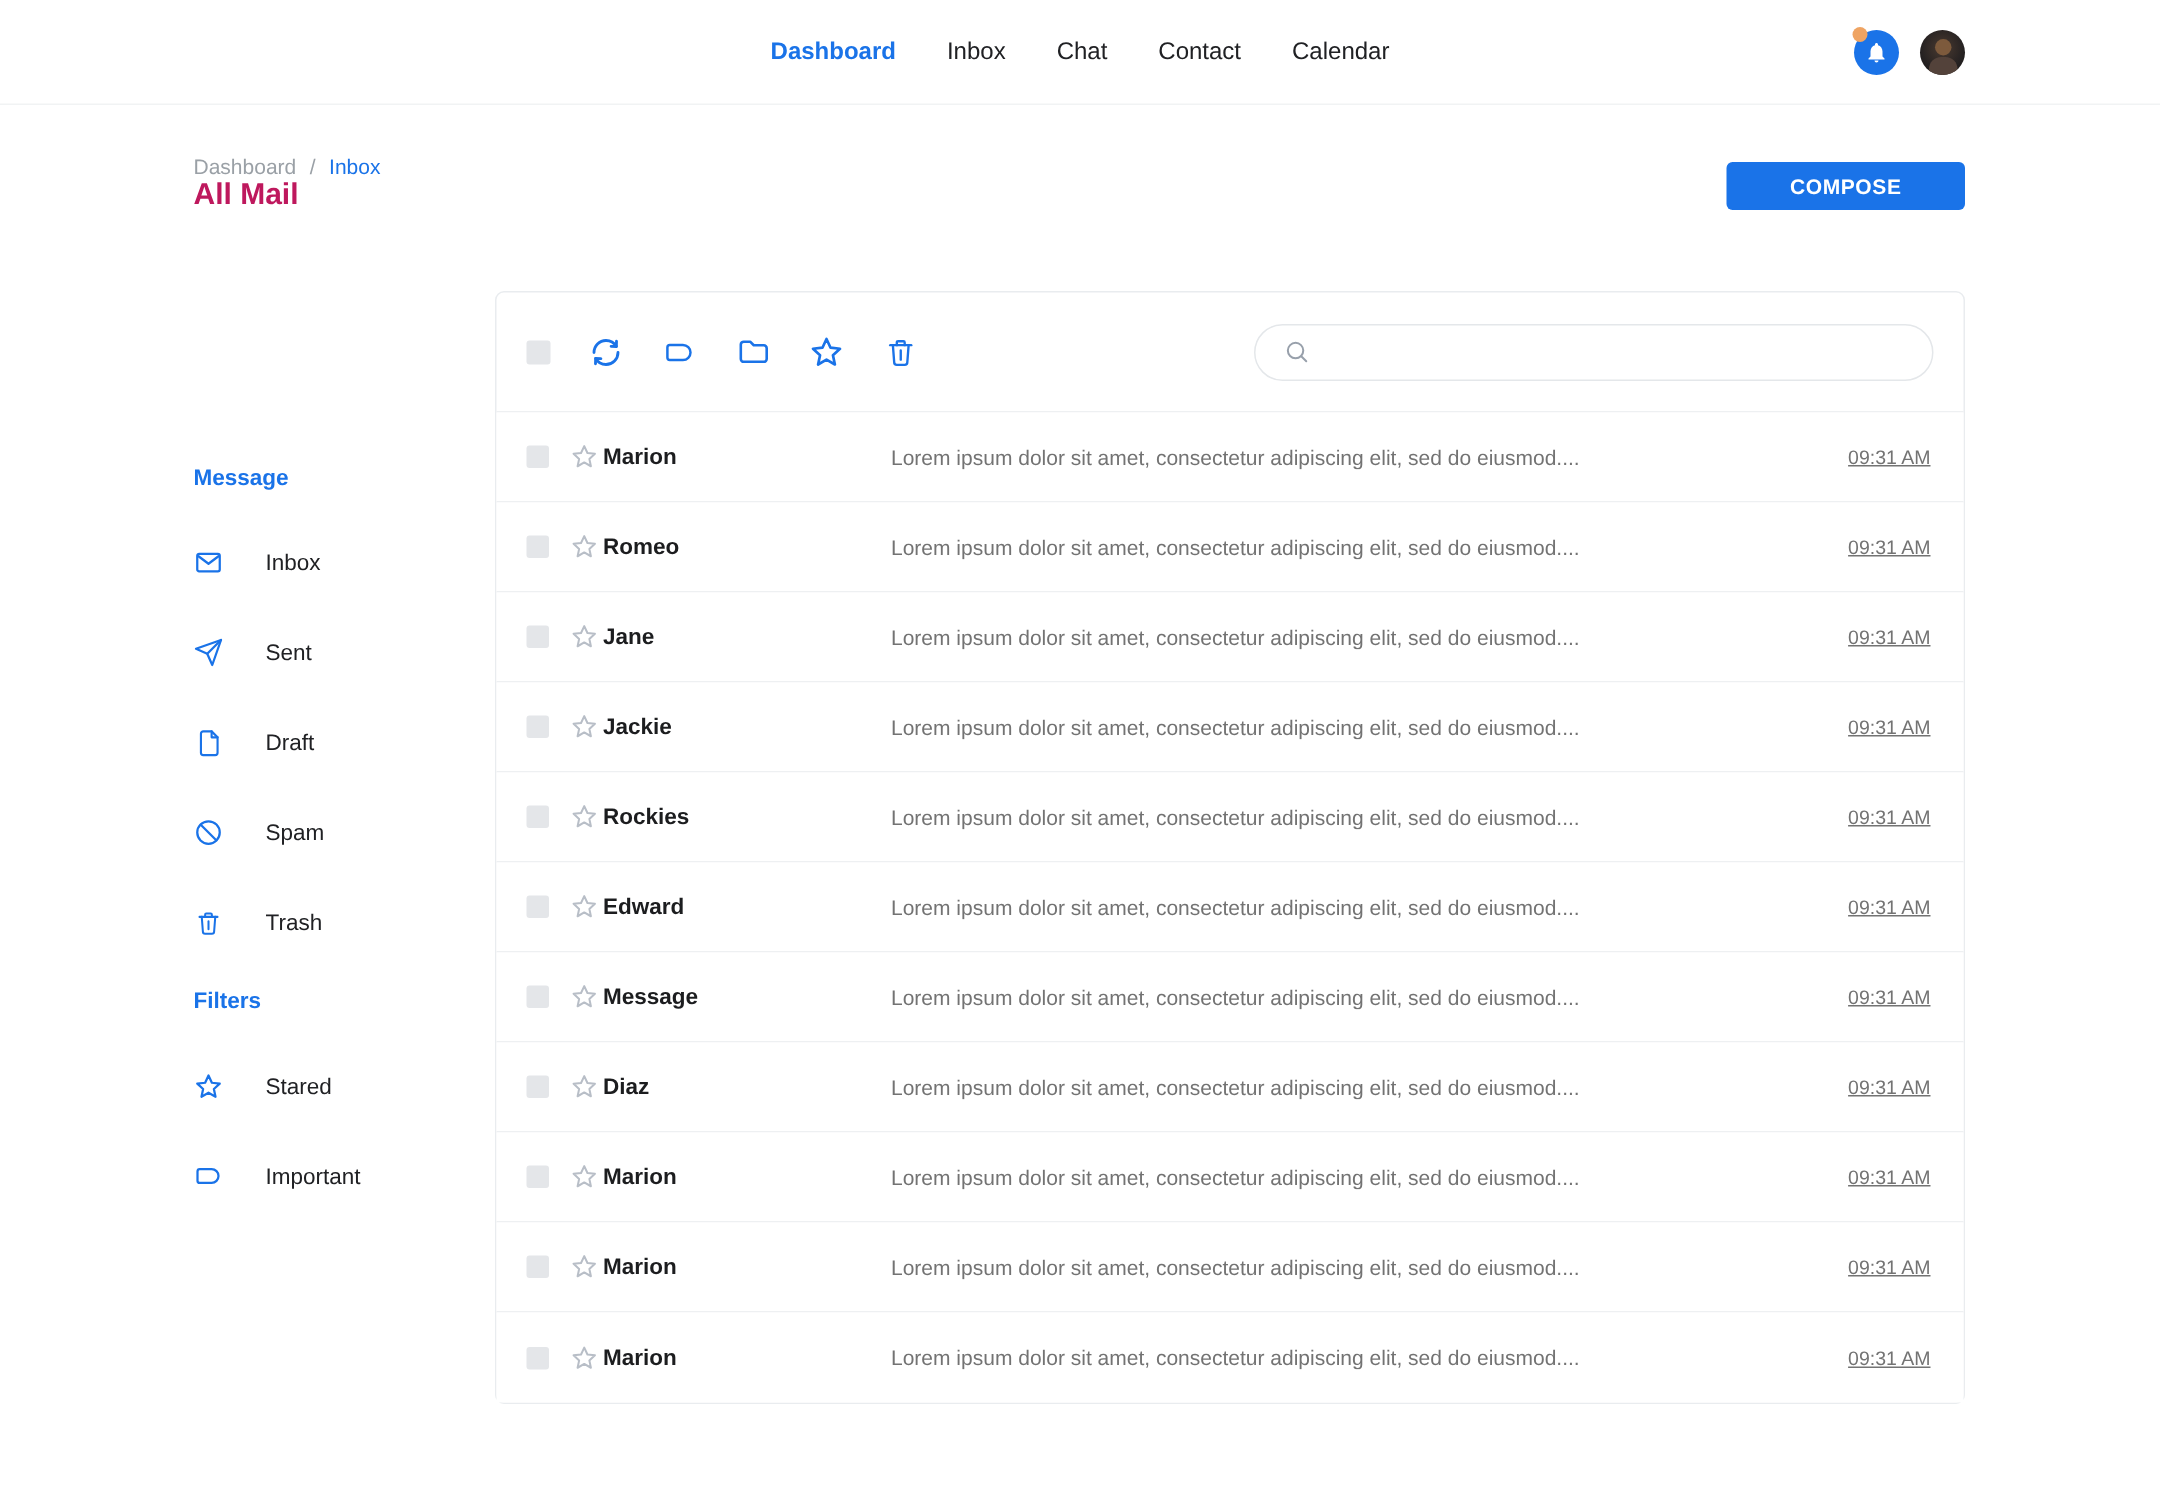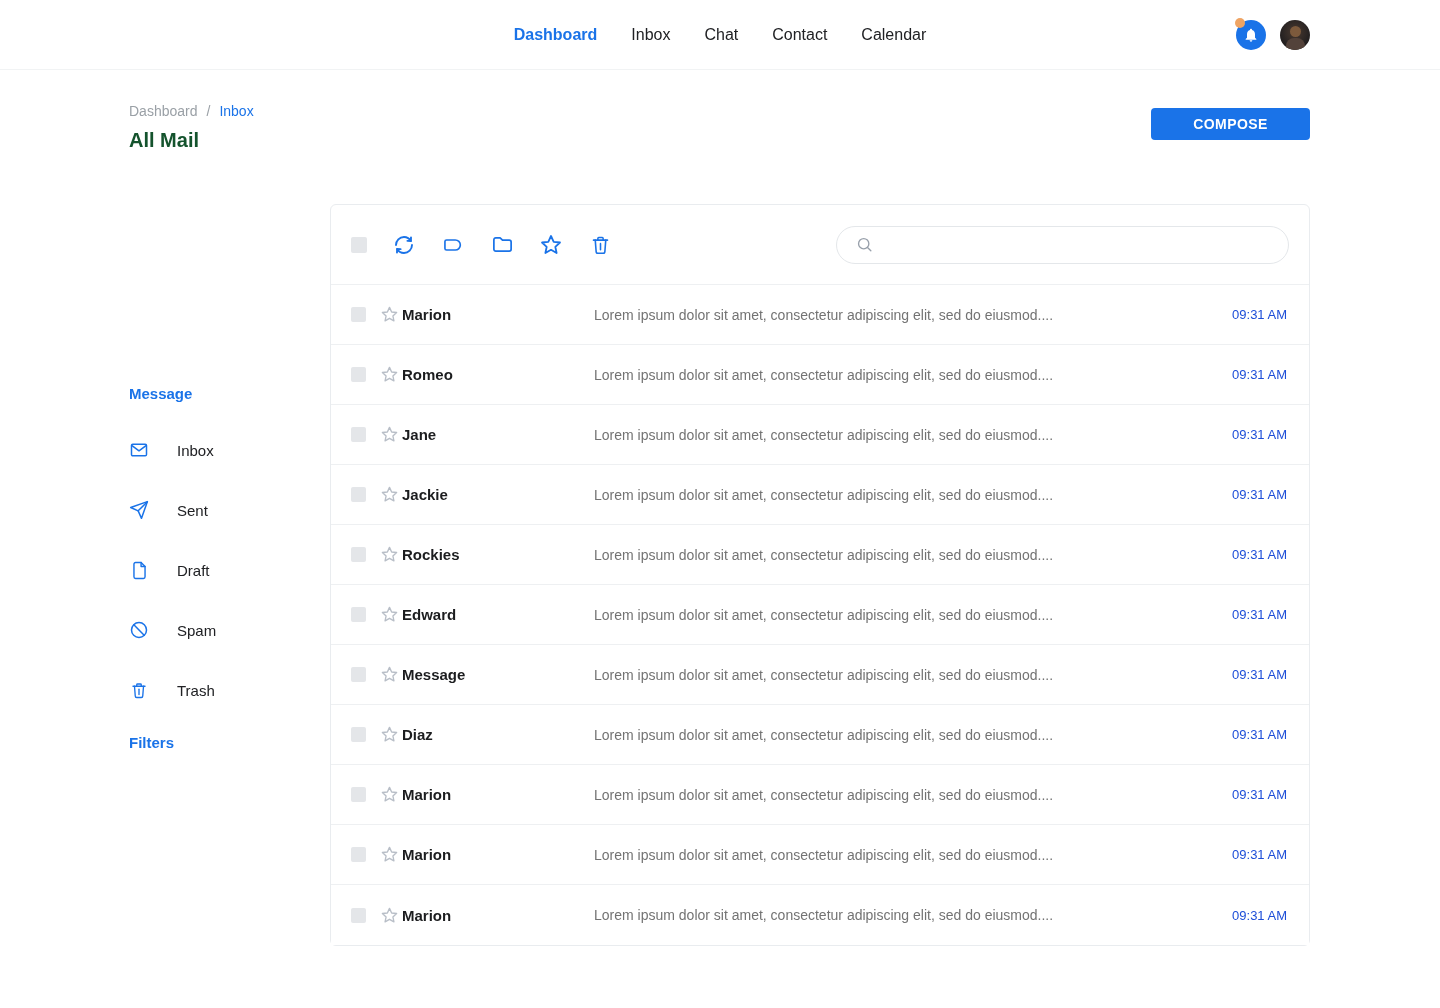--- a/index.html
+++ b/index.html
@@ -40,21 +40,21 @@
   .avatar .body { position: absolute; left: 6px; top: 18px; width: 19px; height: 12px; border-radius: 8px 8px 0 0; background: #53423a; }
 
   
   .page-header {
     margin: 33px 130px 0 129px;
     display: flex; justify-content: space-between; align-items: flex-start;
   }
   .breadcrumb { font-size: 14px; color: #9aa0a6; display: flex; gap: 9px; align-items: center; }
   .breadcrumb .crumb-parent { color: #9aa0a6; cursor: pointer; }
   .breadcrumb .crumb-current { color: #1a73e8; cursor: pointer; }
-  .page-title { margin-top: 10px; font-size: 20px; font-weight: 700; color: #14532d; }
+  .page-title { font-size: 20px; font-weight: 700; color: #be185d; }
   .compose-btn {
     width: 159px; height: 32px; background: #1a73e8; color: #fff;
     border: none; border-radius: 4px; font-size: 14px; font-weight: 700;
     letter-spacing: 0.4px; cursor: pointer; margin-top: 5px;
     font-family: "Liberation Sans", "DejaVu Sans", sans-serif;
   }
 
   
   .content { display: flex; margin: 52px 130px 0 129px; align-items: center; }
 
@@ -95,21 +95,21 @@
     border-bottom: 1px solid #eef0f2; background: #fff; cursor: pointer;
   }
   .mail-row:last-child { border-bottom: none; }
   .mail-row .checkbox { width: 15px; height: 15px; }
   .row-star { margin-left: 13px; width: 20px; height: 20px; display: flex; align-items: center; justify-content: center; cursor: pointer; }
   .sender { margin-left: 3px; width: 160px; flex: 0 0 160px; font-size: 15px; font-weight: 700; color: #1c1d1f; }
   .preview {
     flex: 1; font-size: 14px; color: #737373;
     white-space: nowrap; overflow: hidden; text-overflow: ellipsis; padding-right: 30px; margin-left: 32px;
   }
-  .time { font-size: 13px; color: #1d4ed8; white-space: nowrap; }
+  .time { font-size: 13px; color: #737373; white-space: nowrap; text-decoration: underline; }
 
   svg { display: block; }
 </style>
 </head>
 <body>
 
 <header class="top-nav">
   <nav class="nav-links">
     <a class="nav-link active">Dashboard</a>
     <a class="nav-link">Inbox</a>
@@ -198,21 +198,37 @@
               <path d="M12 11v7"></path>
           </svg>
         </span>
         <span class="label">Trash</span>
       </div>
     </div>
 
     <div class="side-heading filters">Filters</div>
     <div class="side-group">
 
-
+      <div class="side-item">
+        <span class="icon">
+          <svg width="21" height="21" viewBox="0 0 24 24" fill="none" stroke="#1a73e8" stroke-width="1.8" stroke-linecap="round" stroke-linejoin="round">
+            <path d="M12 3l2.7 5.8 6.3.7-4.7 4.3 1.3 6.2-5.6-3.2-5.6 3.2 1.3-6.2L3 9.5l6.3-.7z"></path>
+          </svg>
+        </span>
+        <span class="label">Stared</span>
+      </div>
+
+      <div class="side-item">
+        <span class="icon">
+          <svg width="20" height="20" viewBox="0 0 24 24" fill="none" stroke="#1a73e8" stroke-width="1.8" stroke-linecap="round" stroke-linejoin="round">
+            <path d="M5 6.5h9.5a5.5 5.5 0 0 1 0 11H5a1.8 1.8 0 0 1-1.8-1.8V8.3A1.8 1.8 0 0 1 5 6.5z"></path>
+          </svg>
+        </span>
+        <span class="label">Important</span>
+      </div>
     </div>
   </aside>
 
   <section class="mail-panel">
 
     <div class="toolbar">
       <span class="checkbox"></span>
 
       <span class="tool-icon">
         <svg width="24" height="24" viewBox="0 0 24 24" fill="none" stroke="#1a73e8" stroke-width="1.9" stroke-linecap="round" stroke-linejoin="round">

